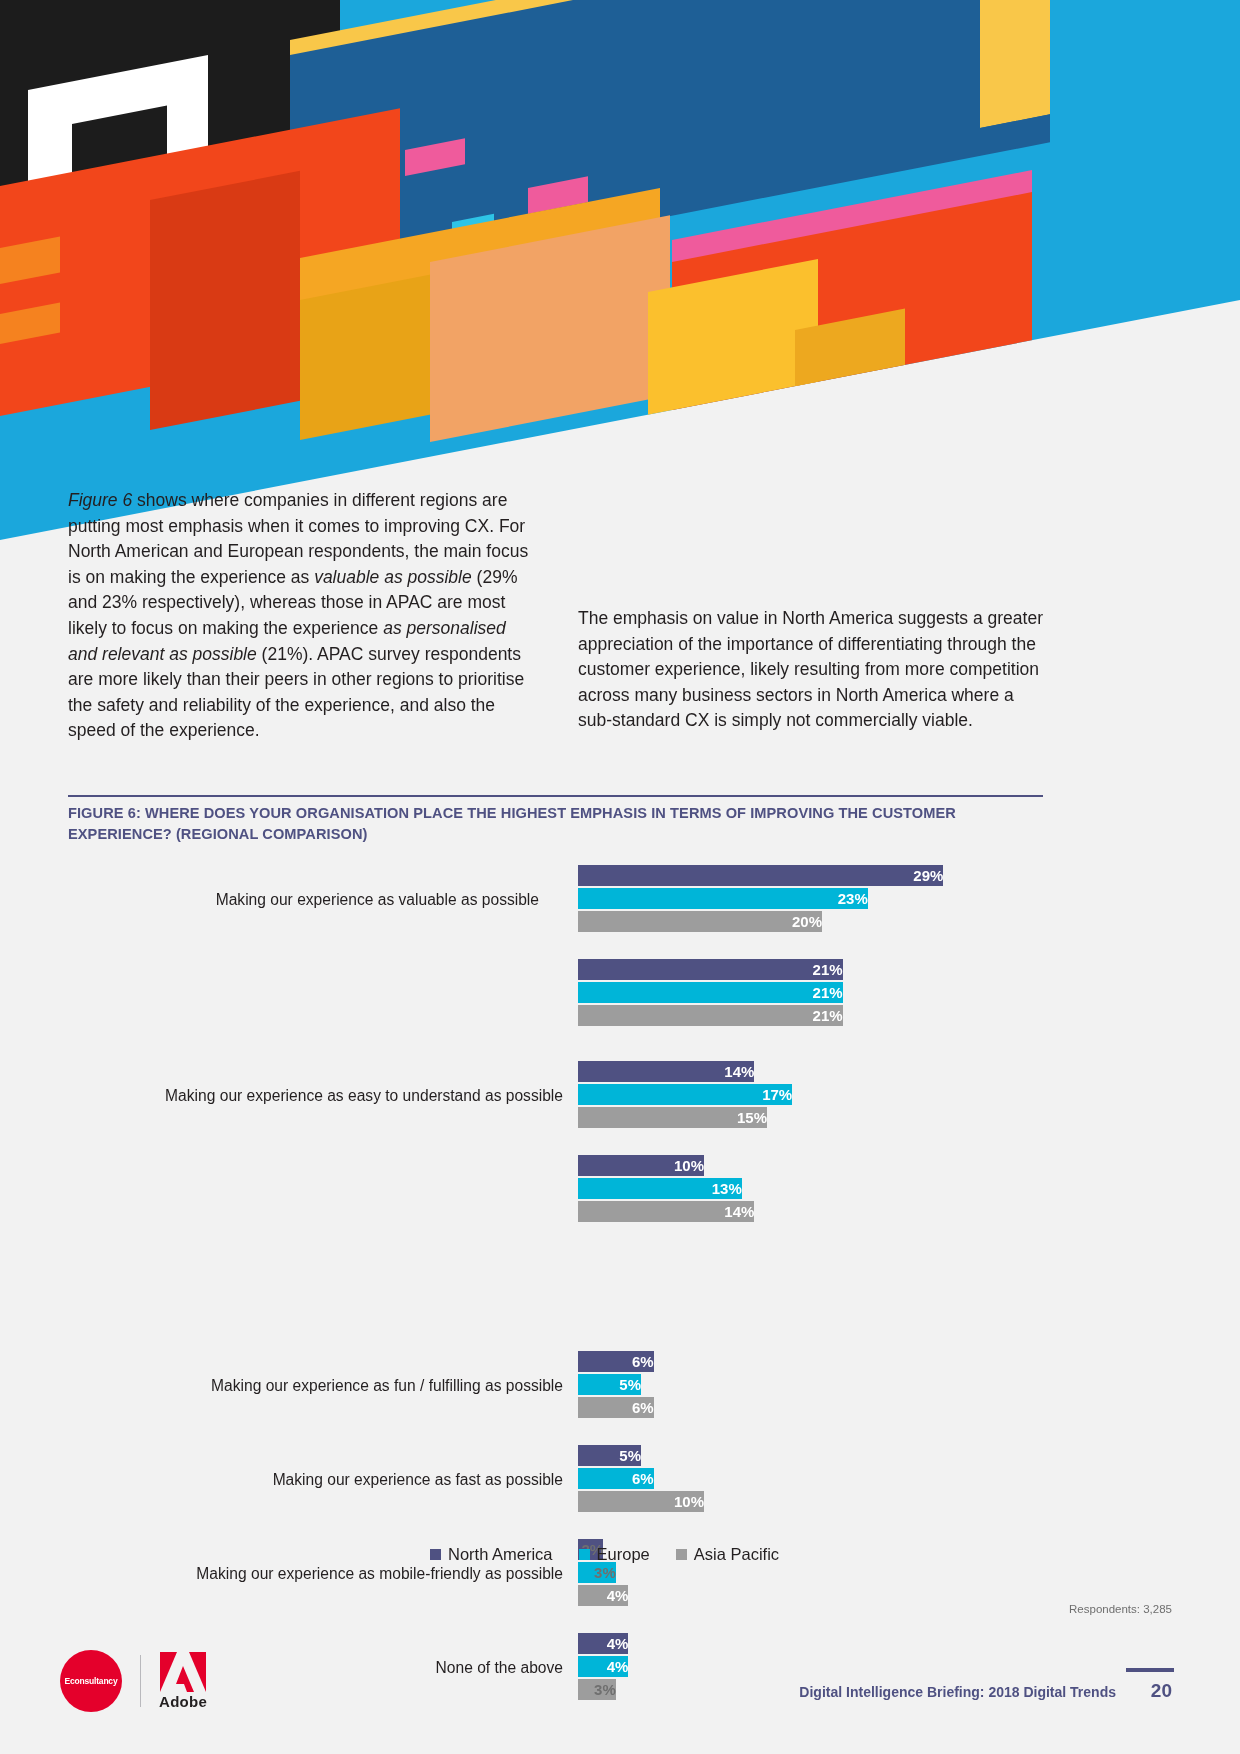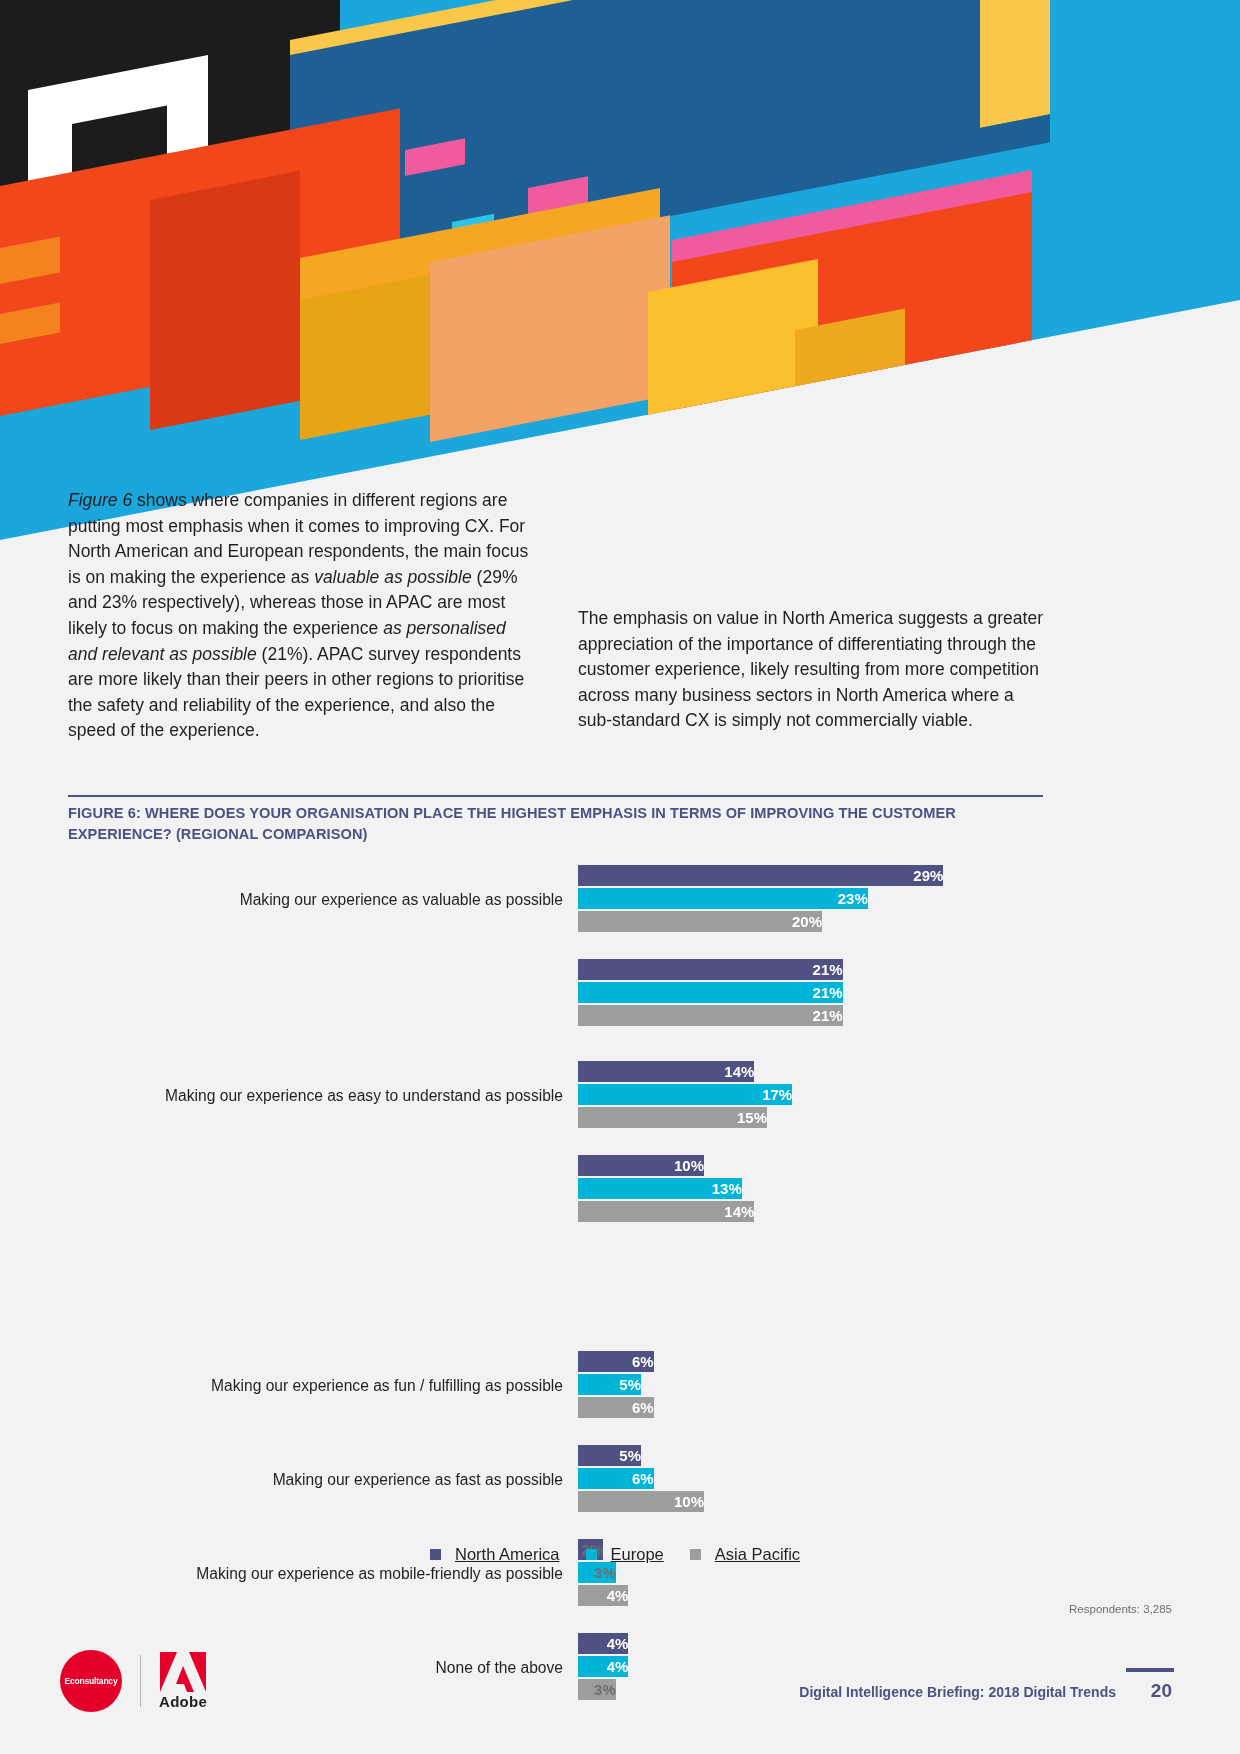--- a/index.html
+++ b/index.html
@@ -110,21 +110,21 @@
   .bar-val{
     font-size:15px;font-weight:bold;color:#ffffff;white-space:nowrap;
   }
   .bar-val.outside{color:#6f6f6f;padding-right:0;padding-left:4px;}
 
   
   .legend{
     position:absolute;left:430px;top:1545px;display:flex;gap:26px;align-items:center;
     font-size:16.5px;color:#231f20;
   }
-  .legend-item{display:flex;align-items:center;gap:14px;text-decoration:underline;}
+  .legend-item{display:flex;align-items:center;gap:7px;}
   .legend-swatch{width:11px;height:11px;display:inline-block;}
 
   .respondents{
     position:absolute;right:68px;top:1603px;
     font-size:11.5px;color:#6f6f6f;
   }
 
   
   .footer-logos{position:absolute;left:60px;top:1650px;display:flex;align-items:center;gap:18px;}
   .econ-logo{
@@ -182,21 +182,21 @@
 </div>
 
 <div class="col-left"><em>Figure 6</em> shows where companies in different regions are putting most emphasis when it comes to improving CX. For North American and European respondents, the main focus is on making the experience as <em>valuable as possible</em> (29% and 23% respectively), whereas those in APAC are most likely to focus on making the experience <em>as personalised and relevant as possible</em> (21%). APAC survey respondents are more likely than their peers in other regions to prioritise the safety and reliability of the experience, and also the speed of the experience.</div>
 <div class="col-right">The emphasis on value in North America suggests a greater appreciation of the importance of differentiating through the customer experience, likely resulting from more competition across many business sectors in North America where a sub-standard CX is simply not commercially viable.</div>
 
 <div class="fig-rule"></div>
 <div class="fig-title">FIGURE 6: WHERE DOES YOUR ORGANISATION PLACE THE HIGHEST EMPHASIS IN TERMS OF IMPROVING THE CUSTOMER EXPERIENCE? (REGIONAL COMPARISON)</div>
 
 <div class="chart">
     <div class="grp" style="position: absolute; left: 0px; top: 0px; height: 69px; width: 100%;">
-      <div class="grp-label" style="top: 24px; right: 480px; text-align: right;">Making our experience as valuable as possible</div>
+      <div class="grp-label" style="top: 24px; right: 504px; text-align: right;">Making our experience as valuable as possible</div>
       <div class="bars">
         <div class="bar">
           <div class="bar-fill" style="width: 365.4px; background: rgb(79, 81, 130);">
             <span class="bar-val">29%</span>
           </div>
         </div>
         <div class="bar">
           <div class="bar-fill" style="width: 289.8px; background: rgb(0, 181, 216);">
             <span class="bar-val">23%</span>
           </div>

